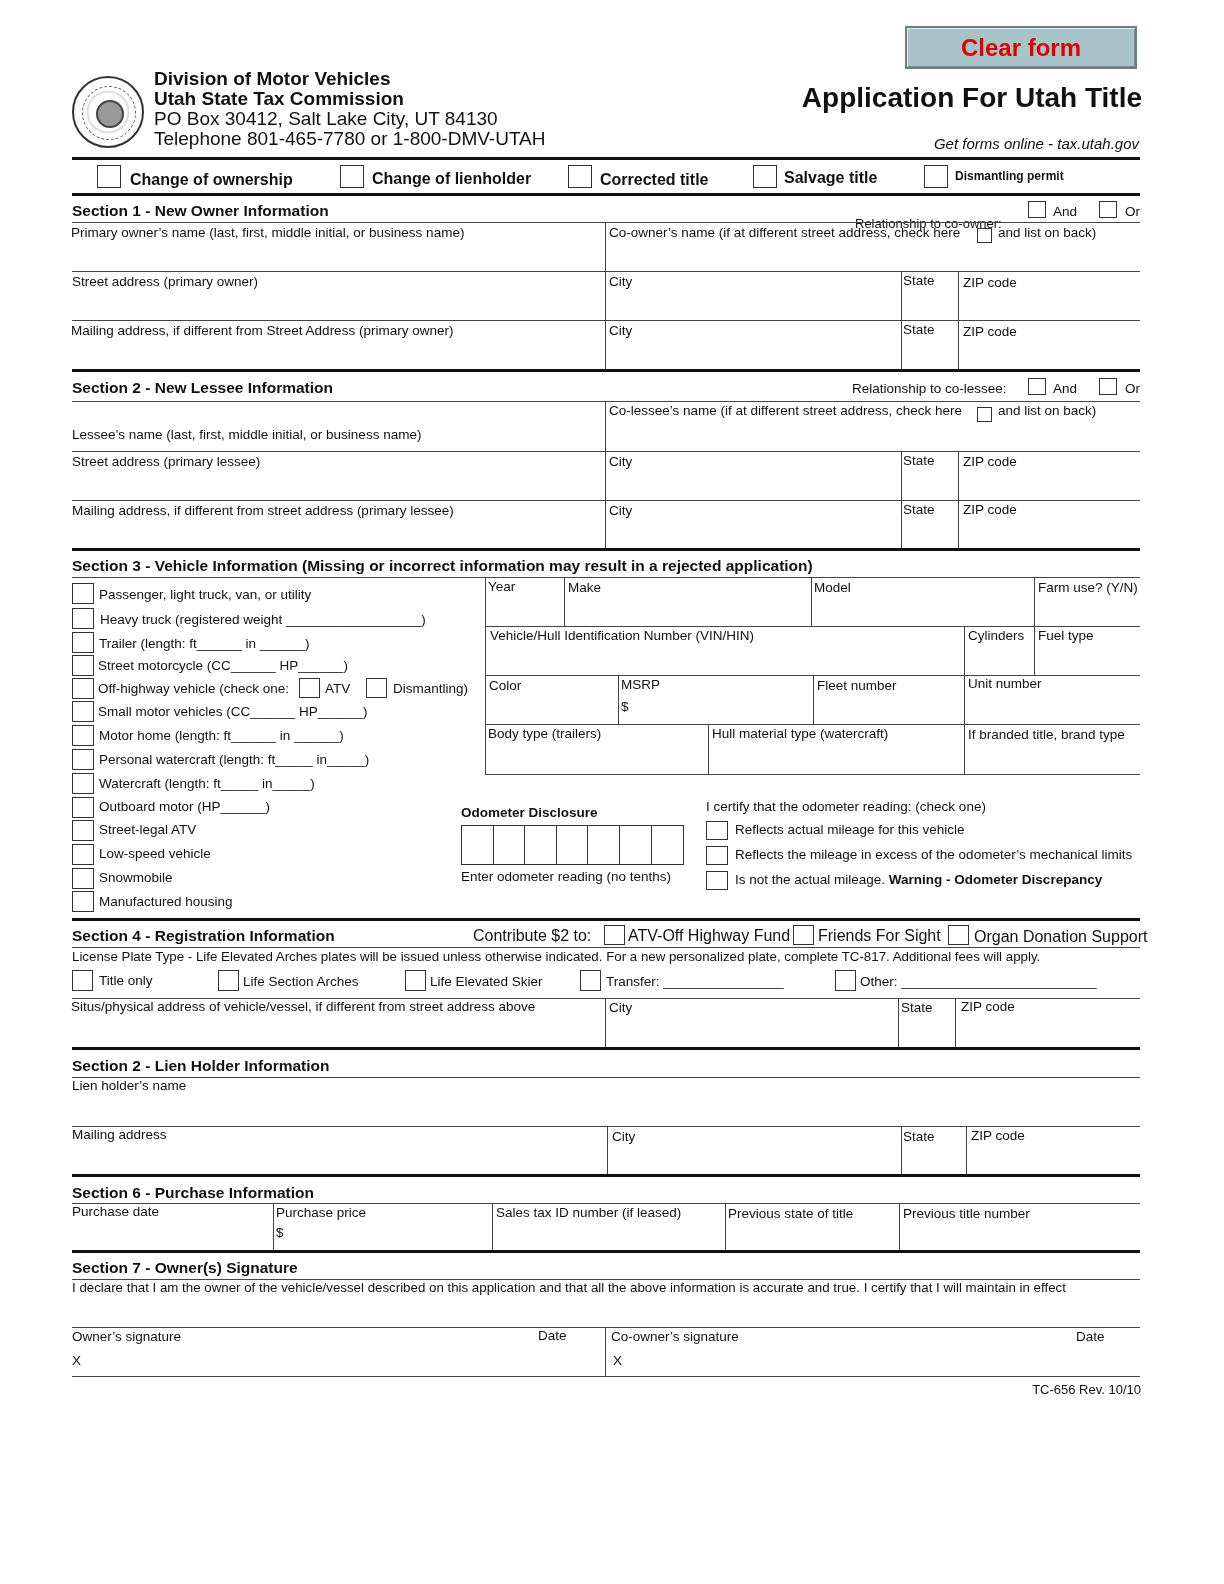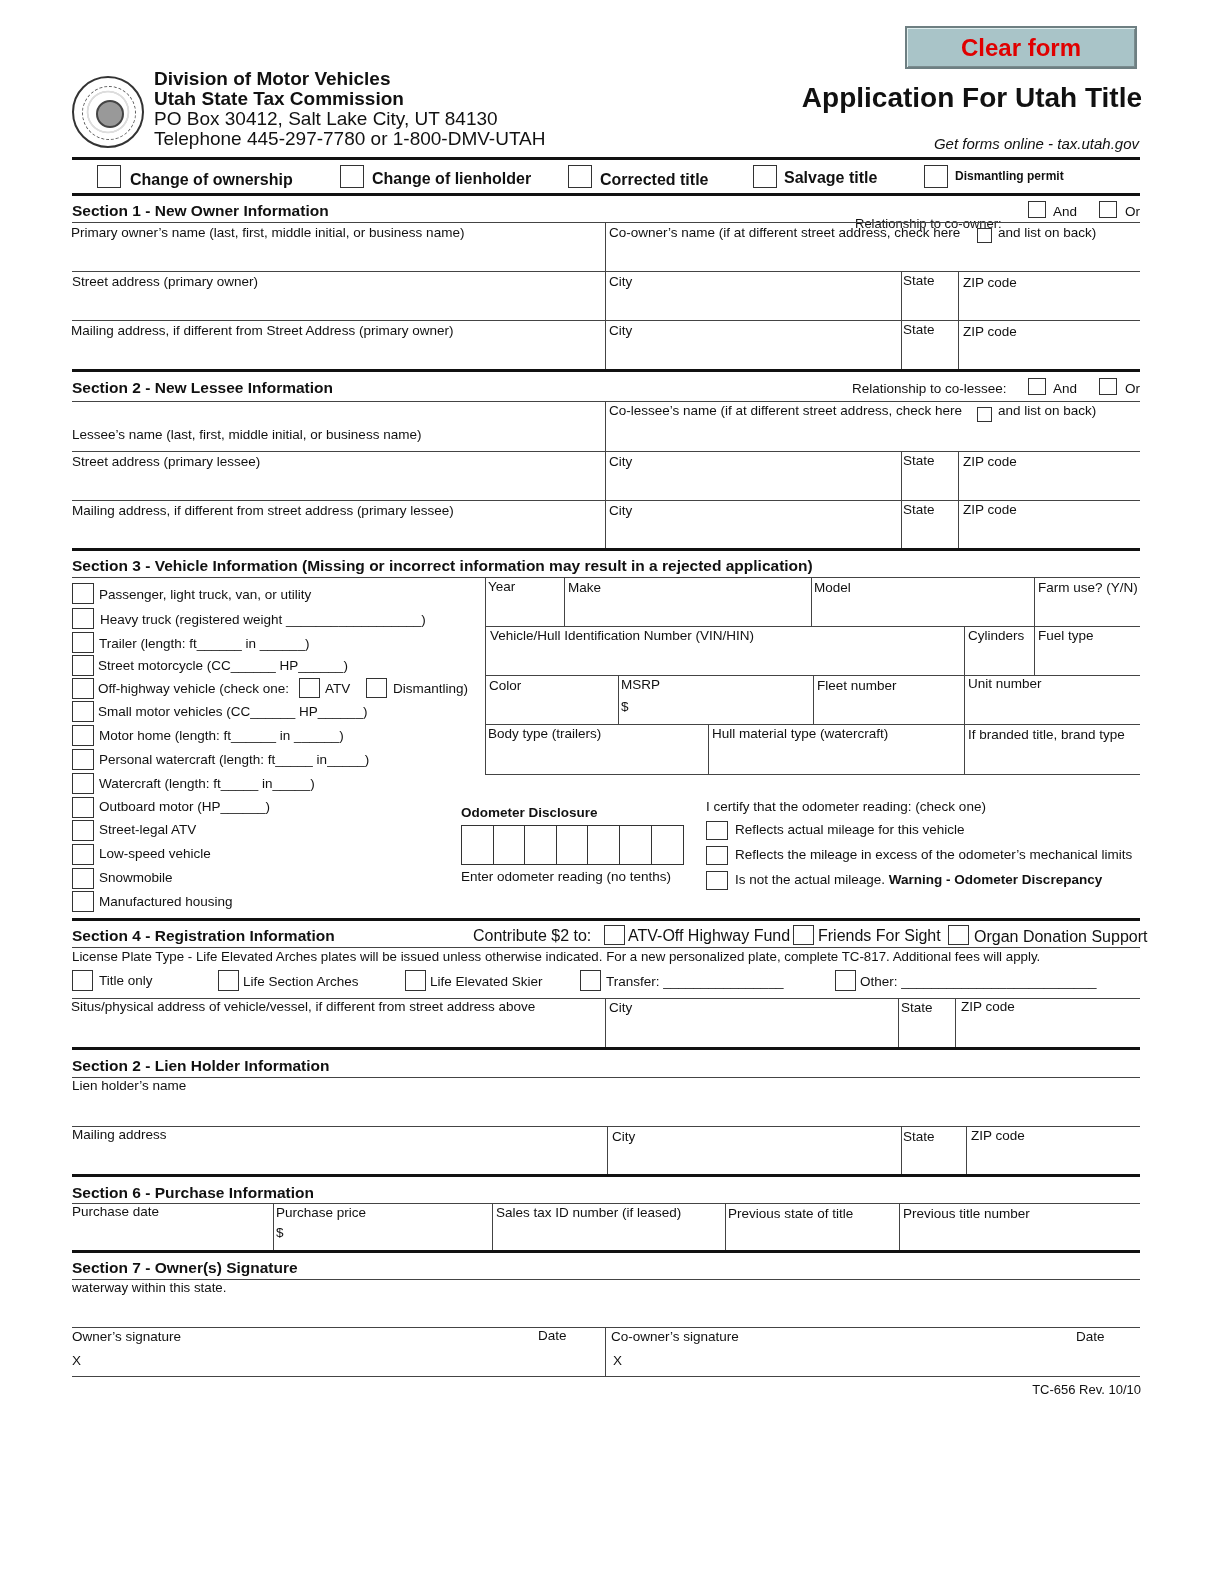--- a/index.html
+++ b/index.html
@@ -26,21 +26,21 @@
   .odo div:last-child { border-right: none; }
 </style>
 </head>
 <body>
 
 <div class="clear-btn">Clear form</div>
 <div class="seal"></div>
 <div class="abs" style="left:154px;top:68px;font-size:19px;font-weight:bold;line-height:21px;">Division of Motor Vehicles</div>
 <div class="abs" style="left:154px;top:88px;font-size:19px;font-weight:bold;line-height:21px;">Utah State Tax Commission</div>
 <div class="abs" style="left:154px;top:108px;font-size:19px;line-height:21px;">PO Box 30412, Salt Lake City, UT 84130</div>
-<div class="abs" style="left:154px;top:128px;font-size:19px;line-height:21px;">Telephone 445-297-7780 or 1-800-DMV-UTAH</div>
+<div class="abs" style="left:154px;top:128px;font-size:19px;line-height:21px;">Telephone 801-465-7780 or 1-800-DMV-UTAH</div>
 <div class="abs" style="right:82px;top:82px;font-size:28px;font-weight:bold;">Application For Utah Title</div>
 <div class="abs" style="right:85px;top:135px;font-size:15px;font-style:italic;">Get forms online - tax.utah.gov</div>
 
 <div class="hlk" style="left:72px;top:157px;width:1068px;"></div>
 
 <div class="cb" style="left:97px;top:165px;width:24px;height:23px;"></div>
 <div class="lbl" style="left:130px;top:171px;font-size:16px;font-weight:bold;">Change of ownership</div>
 <div class="cb" style="left:340px;top:165px;width:24px;height:23px;"></div>
 <div class="lbl" style="left:372px;top:170px;font-size:16px;font-weight:bold;">Change of lienholder</div>
 <div class="cb" style="left:568px;top:165px;width:24px;height:23px;"></div>
@@ -359,21 +359,21 @@
 <div class="vl" style="left:899px;top:1203px;height:48px;"></div>
 <div class="field" style="left:900px;top:1204px;width:240px;height:47px;">
   <div class="lbl" style="left:3px;top:2px;">Previous title number</div>
 </div>
 
 <div class="hlk" style="left:72px;top:1250px;width:1068px;"></div>
 
 <div class="hd" style="left:72px;top:1259px;">Section 7 - Owner(s) Signature</div>
 <div class="hl" style="left:72px;top:1279px;width:1068px;"></div>
 <div class="abs" style="left:72px;top:1281px;font-size:13.3px;line-height:14px;white-space:nowrap;">
-  <div>waterway within this state.</div>
+  <div>I declare that I am the owner of the vehicle/vessel described on this application and that all the above information is accurate and true.  I certify that I will maintain in effect</div>
 </div>
 <div class="hl" style="left:72px;top:1327px;width:1068px;"></div>
 <div class="field" style="left:72px;top:1328px;width:533px;height:48px;">
   <div class="lbl" style="left:0;top:1px;">Owner’s signature</div>
   <div class="lbl" style="left:466px;top:0px;">Date</div>
   <div class="lbl" style="left:0;top:25px;">X</div>
 </div>
 <div class="vl" style="left:605px;top:1327px;height:49px;"></div>
 <div class="field" style="left:606px;top:1328px;width:534px;height:48px;">
   <div class="lbl" style="left:5px;top:1px;">Co-owner’s signature</div>

